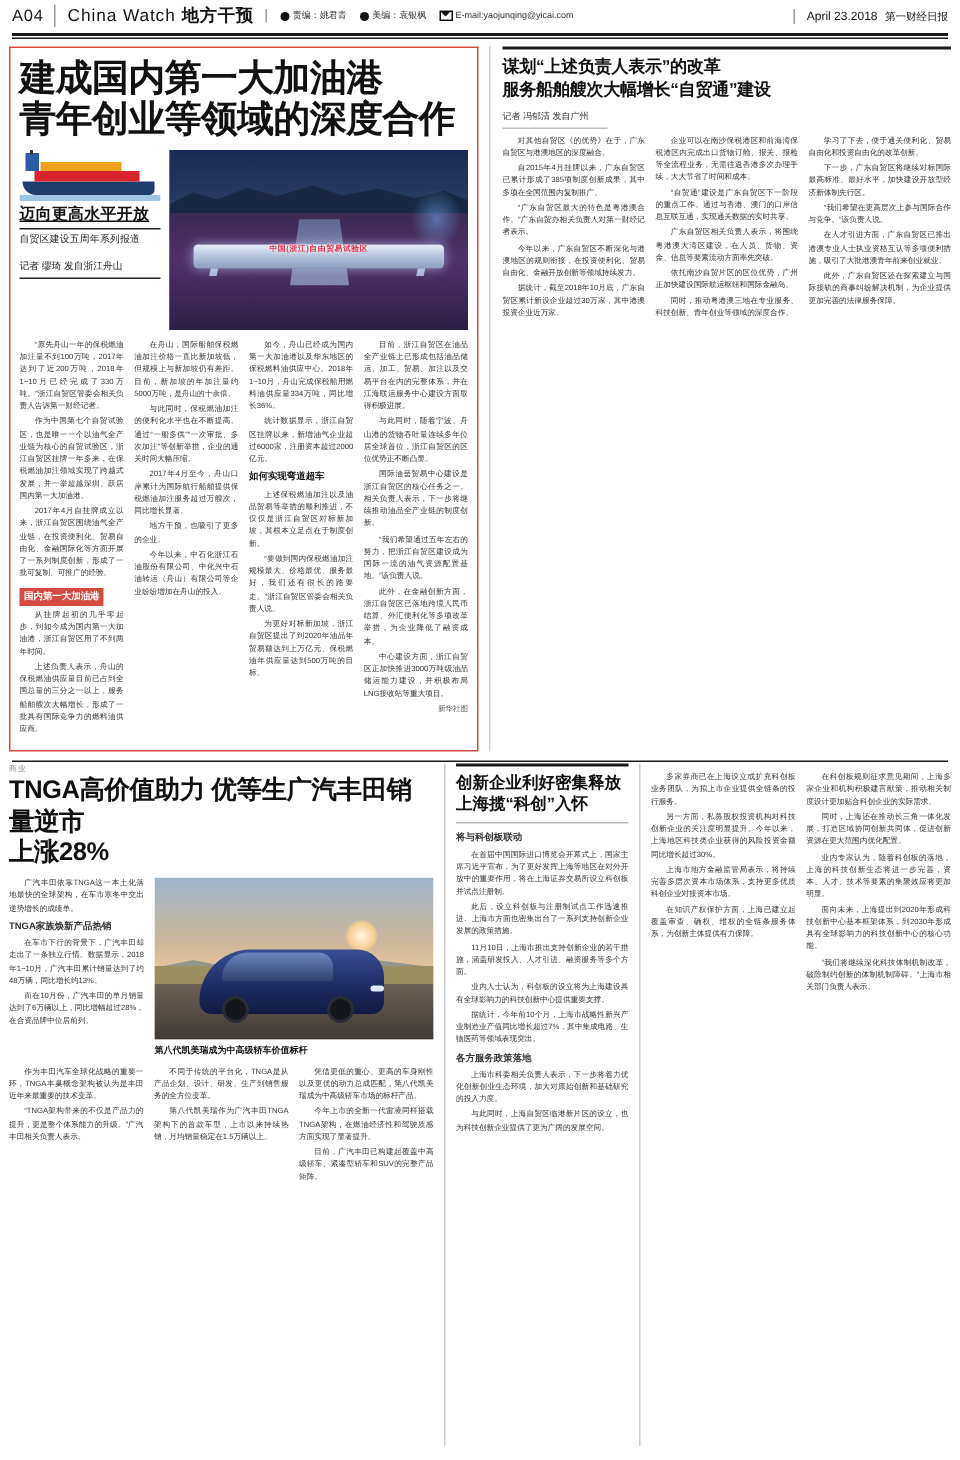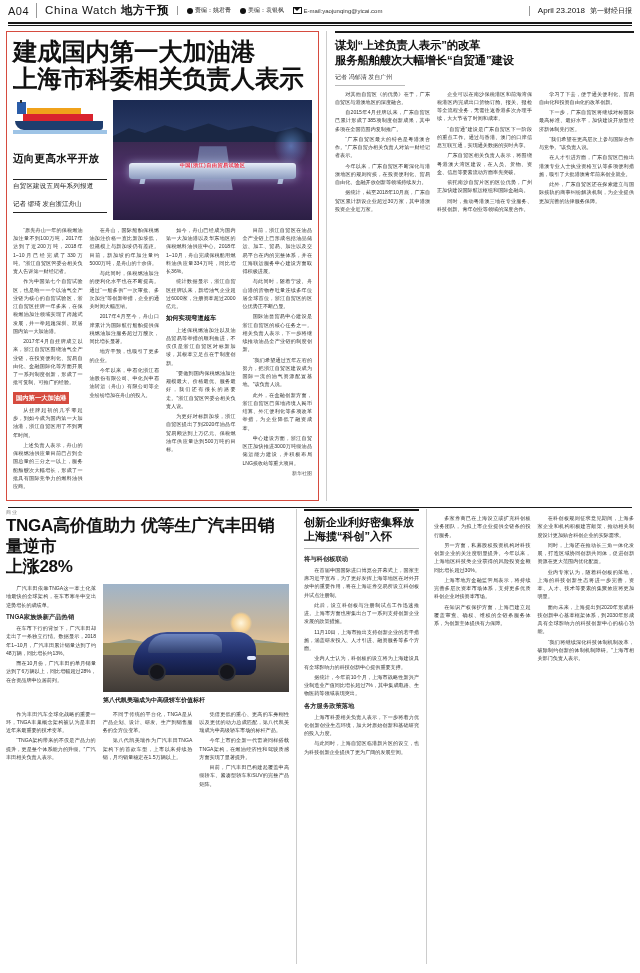--- a/index.html
+++ b/index.html
@@ -36,21 +36,21 @@
   .head-main .l2{font-size:24.5px;}
   .lead-top{display:flex;gap:6px;margin-top:7px;}
   .series-col{width:94px;flex:none;}
   .ship-art{width:94px;height:34px;position:relative;overflow:hidden;}
   .ship-hull{position:absolute;left:2px;bottom:4px;width:88px;height:9px;background:#1f3e6e;border-radius:0 0 5px 14px;}
   .ship-deck{position:absolute;left:10px;bottom:13px;width:70px;height:7px;background:#d9232e;}
   .ship-deck2{position:absolute;left:14px;bottom:20px;width:54px;height:6px;background:#f0a21b;}
   .ship-tower{position:absolute;left:4px;bottom:20px;width:9px;height:12px;background:#2a5ca8;}
   .ship-mast{position:absolute;left:7px;bottom:31px;width:2px;height:5px;background:#333;}
   .ship-wave{position:absolute;left:0;bottom:0;width:94px;height:4px;background:#9ec4e6;}
-  .series-title{margin-top:18px;font-size:10.5px;font-weight:700;letter-spacing:.3px;border-bottom:1px solid #222;padding-bottom:13px;}
+  .series-title{margin-top:2px;font-size:10.5px;font-weight:700;letter-spacing:.3px;border-bottom:1px solid #222;padding-bottom:2px;text-decoration:underline;}
   .series-sub{font-size:6.5px;color:#222;margin-top:2px;letter-spacing:.2px;}
   .byline{font-size:6.5px;color:#222;margin-top:9px;border-bottom:1px solid #222;padding-bottom:3px;}
   .photo-main{flex:1;height:120px;border:0;position:relative;overflow:hidden;background:#0d1733;}
   .sky{position:absolute;inset:0;background:linear-gradient(#1b2a52 0%,#2d3f6b 38%,#44507f 55%,#2c2f52 75%,#1a1c36 100%);}
   .mount{position:absolute;left:0;right:0;top:18px;height:26px;background:#1a2744;clip-path:polygon(0 70%,8% 40%,16% 58%,26% 28%,36% 50%,48% 22%,58% 48%,70% 30%,82% 55%,92% 36%,100% 60%,100% 100%,0 100%);}
   .ground{position:absolute;left:0;right:0;bottom:0;height:78px;background:linear-gradient(#3b2a52,#51316b 40%,#2b1f44);}
   .road{position:absolute;left:42%;top:40px;width:16%;height:48px;background:linear-gradient(#6c7ba8,#9aa7c9);transform:perspective(60px) rotateX(28deg);opacity:.75;}
   .lights{position:absolute;left:0;right:0;bottom:6px;height:58px;}
   .lamp{position:absolute;width:7px;height:7px;border-radius:50%;background:radial-gradient(#ffe9a8,#f5b63a 45%,rgba(245,182,58,0) 72%);}
   .gate{position:absolute;left:8%;right:8%;top:53%;height:16px;background:linear-gradient(#e8eef8,#b9c6dd 45%,#8e9cc0);border-radius:3px;box-shadow:0 0 8px rgba(200,220,255,.6);}
@@ -137,21 +137,21 @@
     </div>
   </div>
   <div class="rule-thick"></div>
   <div class="rule-thin"></div>
 
   <div class="top-wrap">
 
     <div class="lead-box">
       <div class="head-main">
         <div class="l1">建成国内第一大加油港</div>
-        <div class="l2">上海市科委相关负责人表示</div>
+        <div class="l2">青年创业等领域的深度合作</div>
       </div>
 
       <div class="lead-top">
         <div class="series-col">
           <div class="ship-art">
             <div class="ship-wave"></div>
             <div class="ship-hull"></div>
             <div class="ship-deck"></div>
             <div class="ship-deck2"></div>
             <div class="ship-tower"></div>

